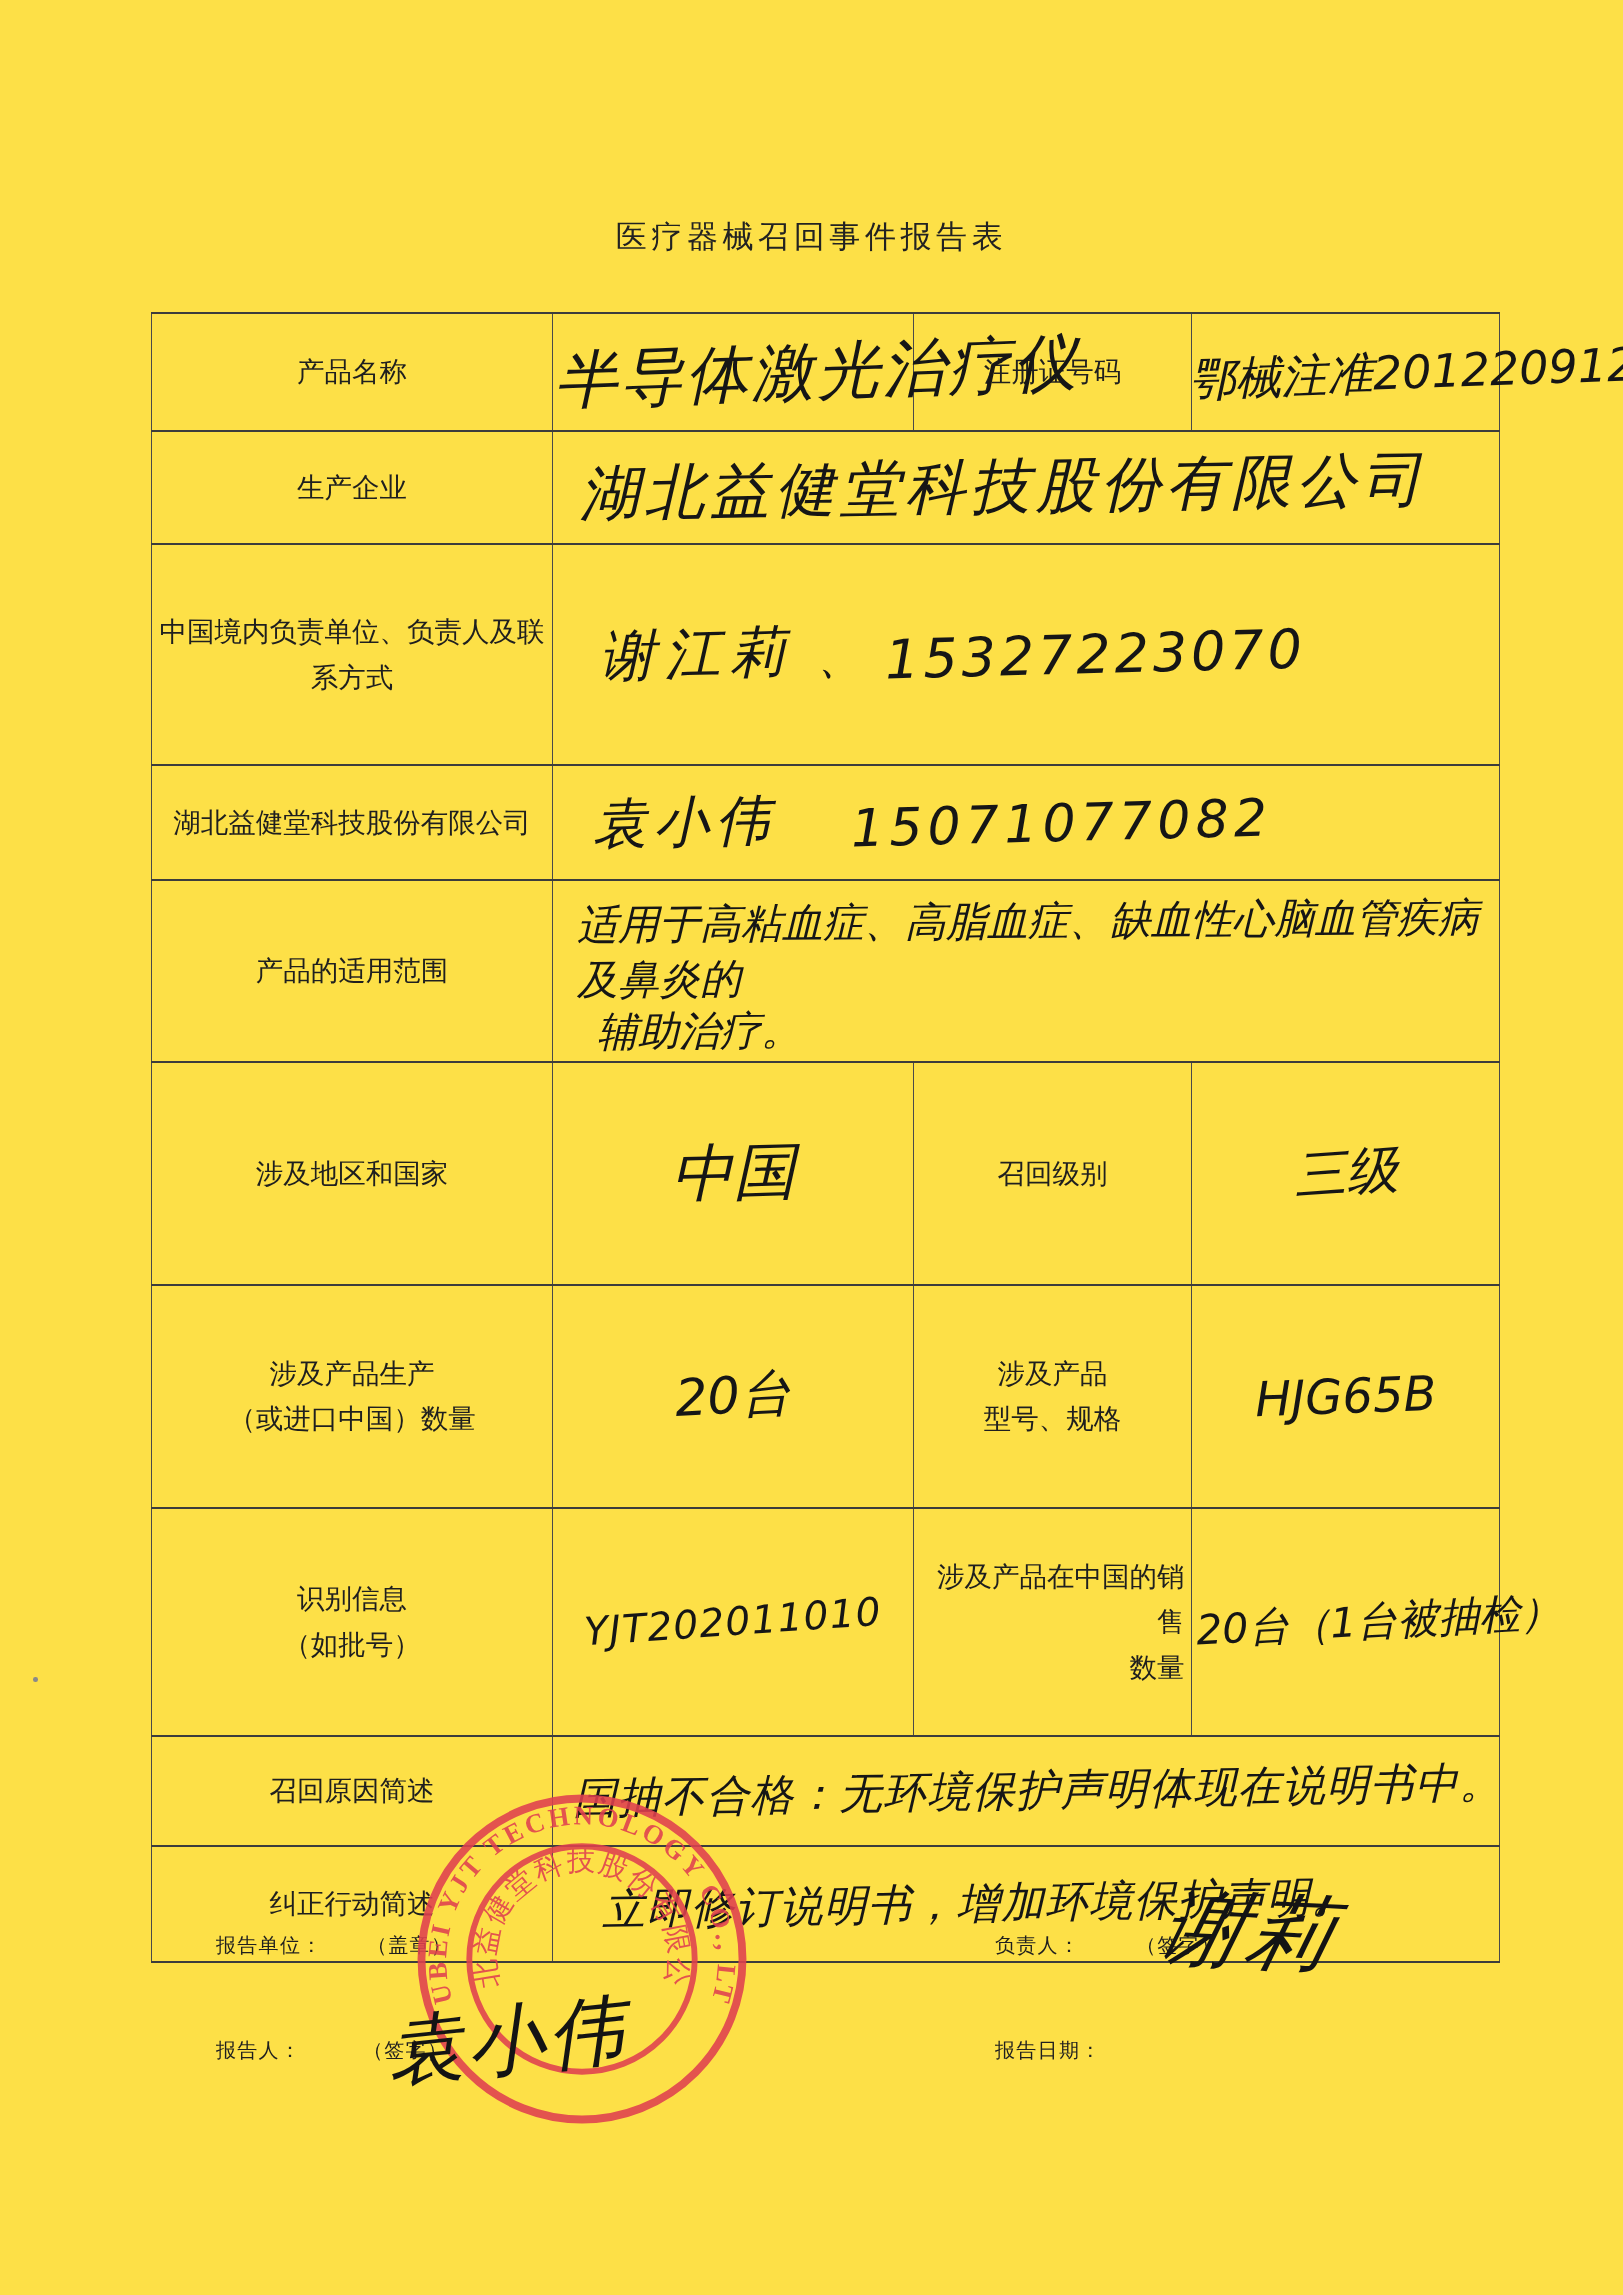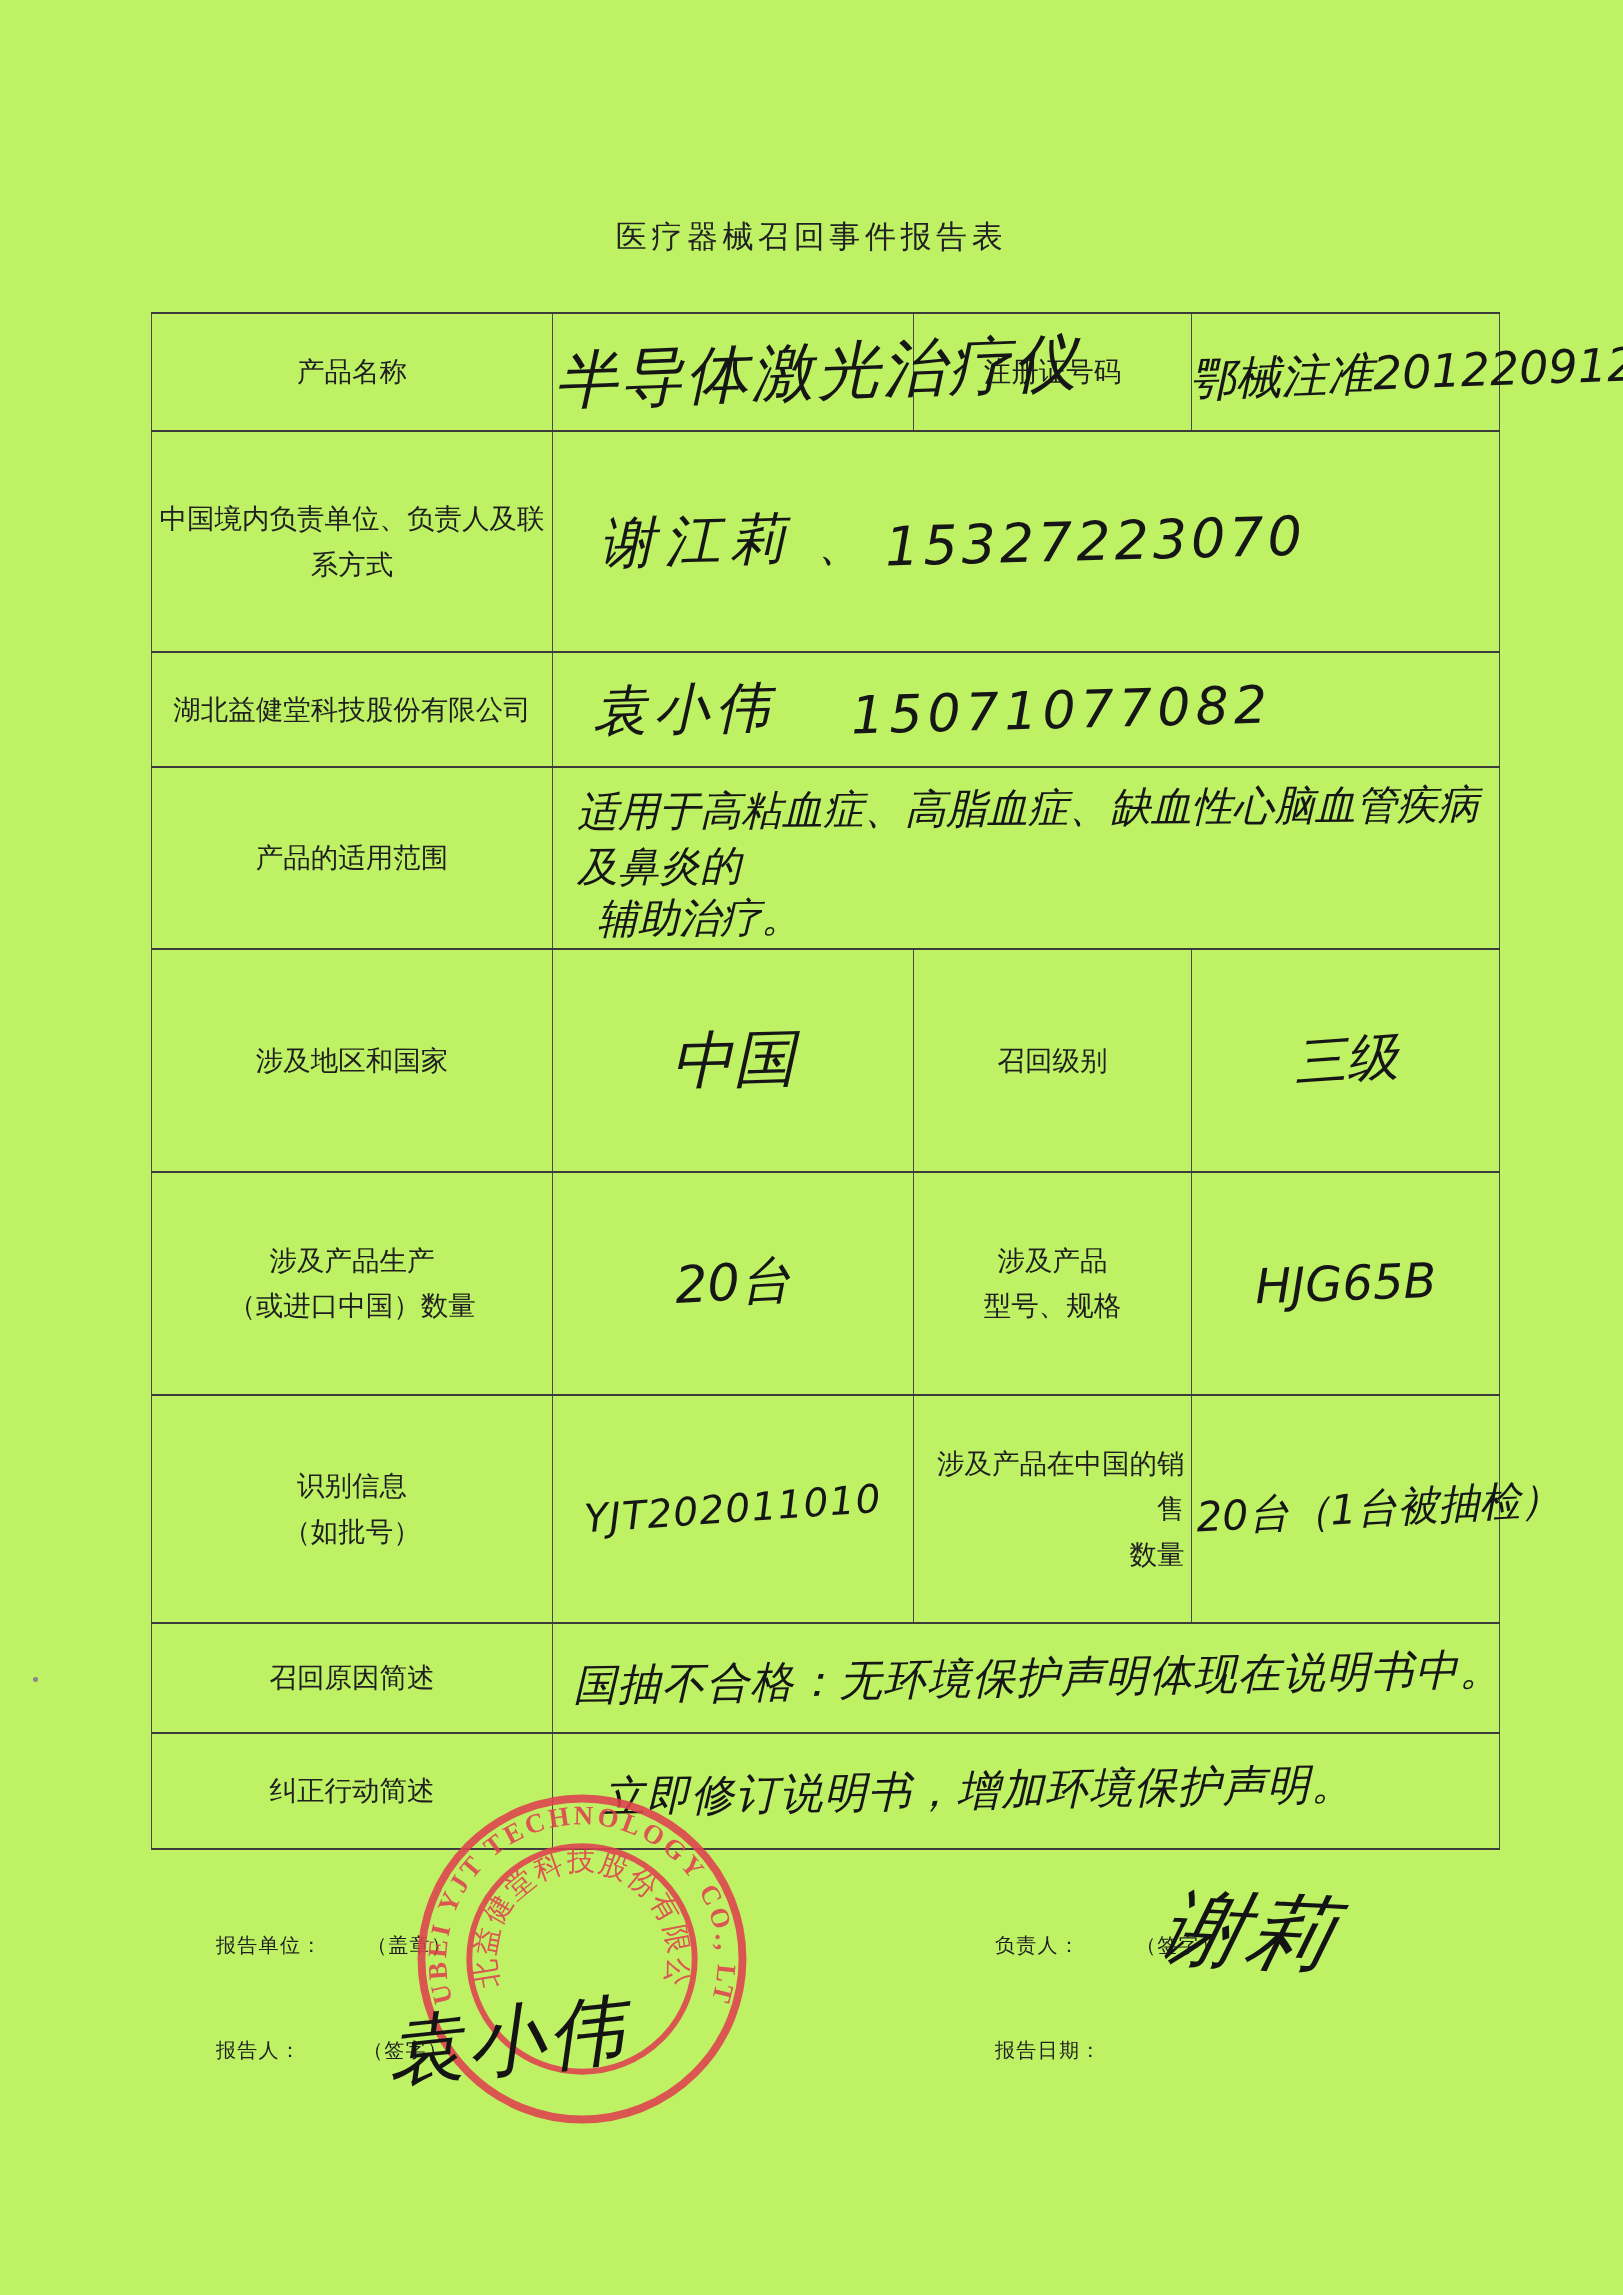--- a/index.html
+++ b/index.html
@@ -1,18 +1,18 @@
 <!DOCTYPE html>
 <html style="font-size:10.5px"><head>
 <meta charset="utf-8">
 <style>
   html,body{margin:0;padding:0;background:#d9d9d9;}
   .page{
     position:relative;width:1623px;height:2295px;margin:0 auto;
-    background:#bef264;overflow:hidden;
+    background:#fde047;overflow:hidden;
     font-family:"Liberation Serif","DejaVu Serif",serif;color:#2b2b2b;
   }
   .title{
     position:absolute;top:216px;left:0;width:100%;
     text-align:center;font-size:31px;letter-spacing:4.6px;color:#222;
   }
   table.form{
     position:absolute;left:151px;top:312px;width:1348px;
     border-collapse:collapse;table-layout:fixed;
   }
@@ -83,20 +83,26 @@
       <td class="lbl">产品名称</td>
       <td class="val center">
         <span class="hw hw-product">半导体激光治疗仪</span>
       </td>
       <td class="lbl">注册证号码</td>
       <td class="val">
         <span class="hw hw-regno" style="margin-left:-3.9px">鄂械注准20122091213</span>
       </td>
     </tr>
 
+    <tr style="height:113px">
+      <td class="lbl">生产企业</td>
+      <td class="val pad-l" colspan="3">
+        <span class="hw hw-company">湖北益健堂科技股份有限公司</span>
+      </td>
+    </tr>
 
     <tr style="height:221px">
       <td class="lbl">
         <div>中国境内负责单位、负责人及联</div>
         <div>系方式</div>
       </td>
       <td class="val" colspan="3" style="padding-left:46px">
         <span class="hw hw-respname">谢江莉</span>
         <span class="hw" style="font-size:46px;margin:0 19.6px">、</span>
         <span class="hw hw-phone2">15327223070</span>

